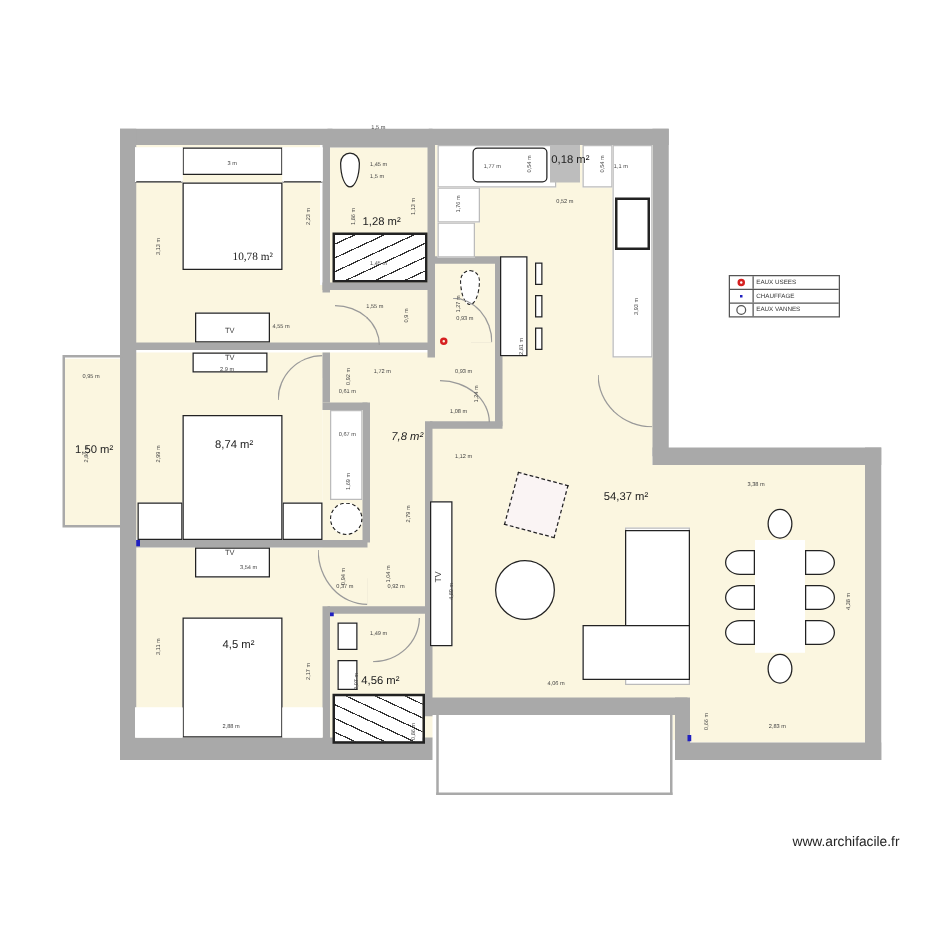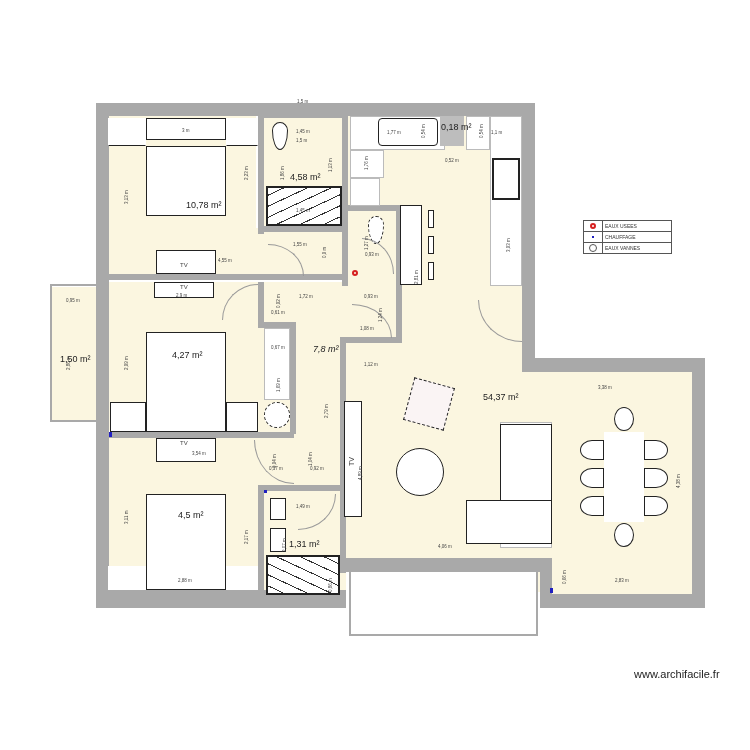--- a/index.html
+++ b/index.html
@@ -134,29 +134,29 @@
   <div class="furn" style="left:580px;top:496px;width:24px;height:20px;border-radius:50% 0 0 50%;"></div>
   <div class="furn" style="left:644px;top:440px;width:24px;height:20px;border-radius:0 50% 50% 0;"></div>
   <div class="furn" style="left:644px;top:468px;width:24px;height:20px;border-radius:0 50% 50% 0;"></div>
   <div class="furn" style="left:644px;top:496px;width:24px;height:20px;border-radius:0 50% 50% 0;"></div>
   <div class="door-arc" style="left:478px;top:300px;width:44px;height:42px;border-right:none;border-top:none;border-radius:0 0 0 100%;"></div>
 
   <div style="position:absolute;left:109px;top:432px;width:3px;height:5px;background:#2020c0;"></div>
   <div style="position:absolute;left:264px;top:490px;width:3px;height:3px;background:#2020c0;"></div>
   <div style="position:absolute;left:550px;top:588px;width:3px;height:5px;background:#2020c0;"></div>
 
-  <span class="area" style="left:186px;top:200px;">10,78 m²</span>
-  <span class="area" style="left:290px;top:172px;">4,58 m²</span>
+  <span class="area" style="left:186px;top:200px;font-family:Liberation Serif, serif;">10,78 m²</span>
+  <span class="area" style="left:290px;top:172px;">1,28 m²</span>
   <span class="area" style="left:441px;top:122px;">0,18 m²</span>
   <span class="area" style="left:60px;top:354px;">1,50 m²</span>
-  <span class="area" style="left:172px;top:350px;">4,27 m²</span>
+  <span class="area" style="left:172px;top:350px;">8,74 m²</span>
   <span class="area" style="left:313px;top:344px;font-style:italic;">7,8 m²</span>
   <span class="area" style="left:483px;top:392px;">54,37 m²</span>
   <span class="area" style="left:178px;top:510px;">4,5 m²</span>
-  <span class="area" style="left:289px;top:539px;">1,31 m²</span>
+  <span class="area" style="left:289px;top:539px;">4,56 m²</span>
 
   <span class="dim" style="left:297px;top:99px;">1,5 m</span>
   <span class="dim" style="left:182px;top:128px;">3 m</span>
   <span class="dim" style="left:296px;top:129px;">1,45 m</span>
   <span class="dim" style="left:296px;top:138px;">1,5 m</span>
   <span class="dim" style="left:296px;top:208px;">1,45 m</span>
   <span class="dim" style="left:218px;top:258px;">4,55 m</span>
   <span class="dim" style="left:293px;top:242px;">1,55 m</span>
   <span class="dim" style="left:387px;top:130px;">1,77 m</span>
   <span class="dim" style="left:491px;top:130px;">1,1 m</span>

